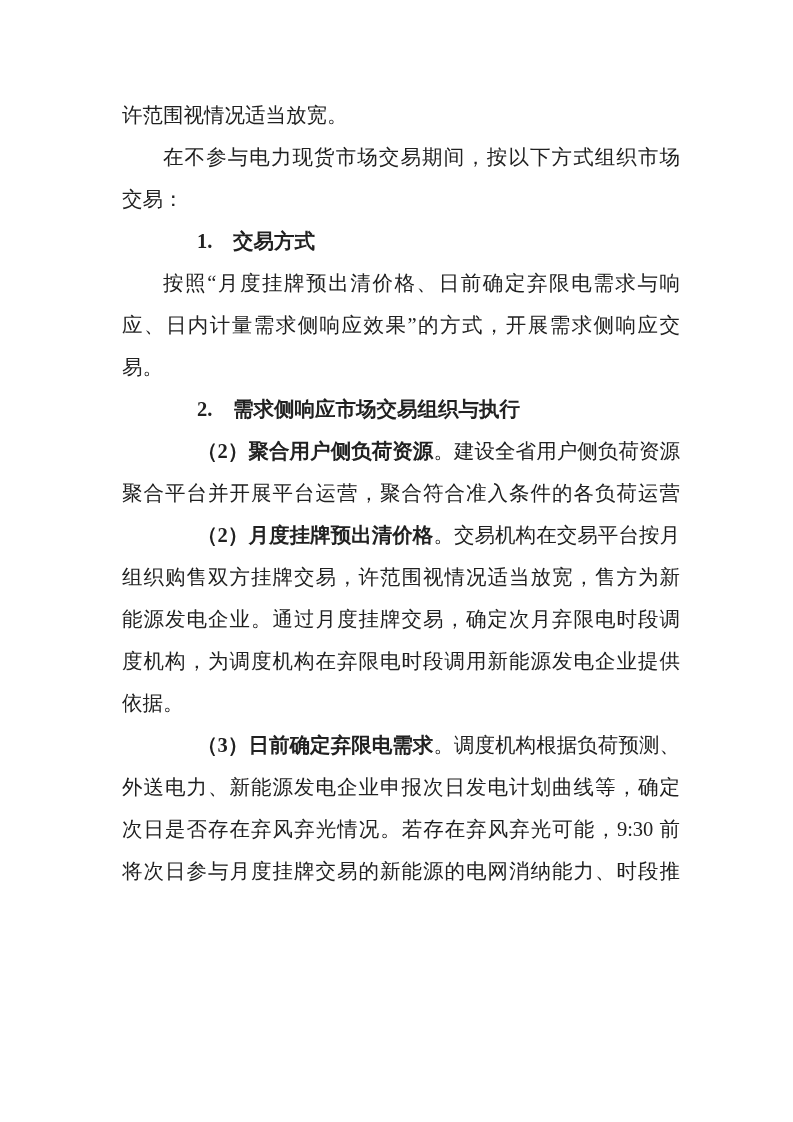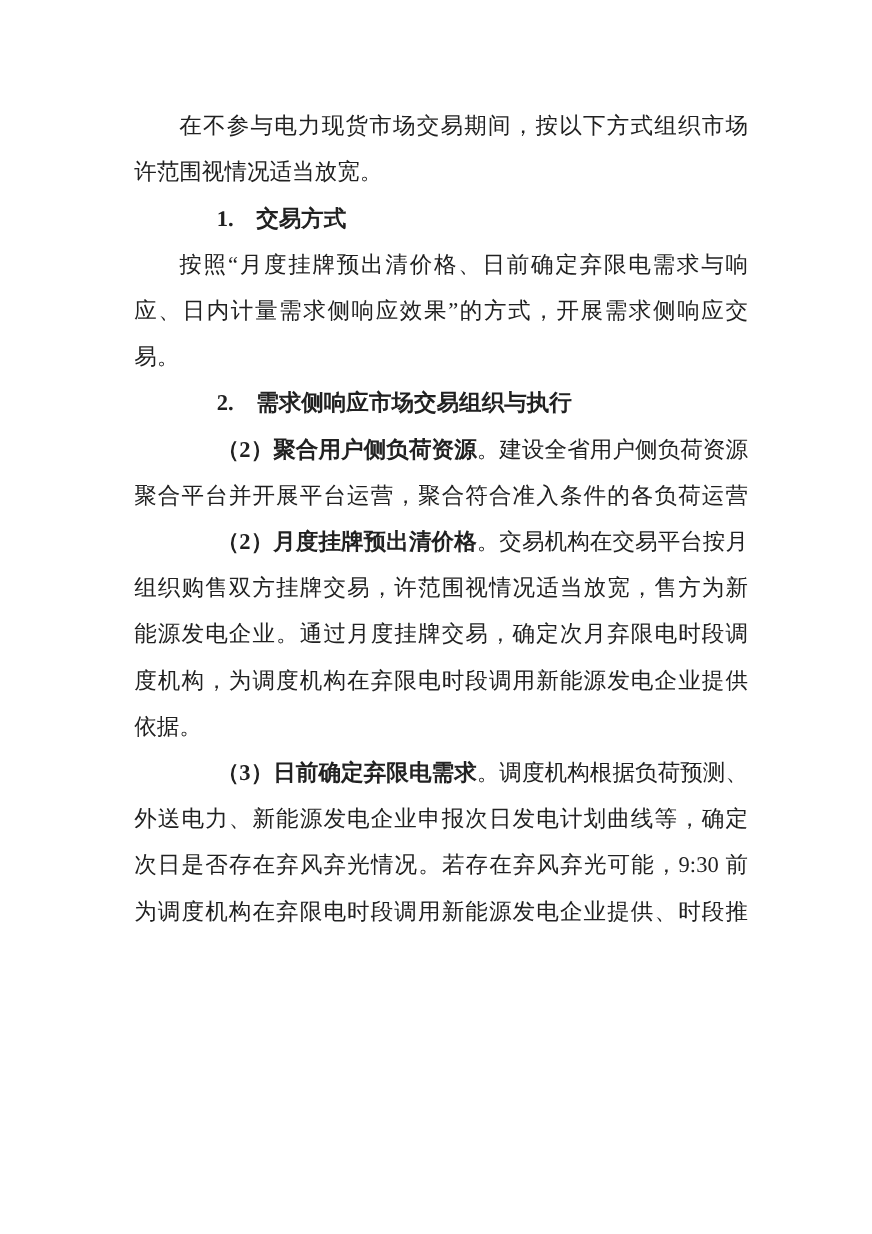--- a/index.html
+++ b/index.html
@@ -39,32 +39,33 @@
   .b {
     font-weight: bold;
     margin-left: 34px;
   }
 </style>
 </head>
 <body>
 
 <div class="page" style="background: rgb(255, 255, 255);">
   <div class="doc-body" style="color: rgb(33, 33, 33);">
+      <div class="line"><span>许范围视情况适当放宽。</span></div>
       <div class="line just" style="text-indent: 2em;"><span>在不参与电力现货市场交易期间，按以下方式组织市场</span></div>
-      <div class="line"><span>许范围视情况适当放宽。</span></div>
+      <div class="line"><span>交易：</span></div>
       <div class="line" style="text-indent: 2em;"><span class="b">1.　交易方式</span></div>
       <div class="line just" style="text-indent: 2em;"><span>按照“月度挂牌预出清价格、日前确定弃限电需求与响</span></div>
       <div class="line just"><span>应、日内计量需求侧响应效果”的方式，开展需求侧响应交</span></div>
       <div class="line"><span>易。</span></div>
       <div class="line" style="text-indent: 2em;"><span class="b">2.　需求侧响应市场交易组织与执行</span></div>
       <div class="line just" style="text-indent: 2em;"><span class="b">（2）聚合用户侧负荷资源</span><span>。建设全省用户侧负荷资源</span></div>
       <div class="line just"><span>聚合平台并开展平台运营，聚合符合准入条件的各负荷运营</span></div>
       <div class="line just" style="text-indent: 2em;"><span class="b">（2）月度挂牌预出清价格</span><span>。交易机构在交易平台按月</span></div>
       <div class="line just"><span>组织购售双方挂牌交易，许范围视情况适当放宽，售方为新</span></div>
       <div class="line just"><span>能源发电企业。通过月度挂牌交易，确定次月弃限电时段调</span></div>
       <div class="line just"><span>度机构，为调度机构在弃限电时段调用新能源发电企业提供</span></div>
       <div class="line"><span>依据。</span></div>
       <div class="line just" style="text-indent: 2em;"><span class="b">（3）日前确定弃限电需求</span><span>。调度机构根据负荷预测、</span></div>
       <div class="line just"><span>外送电力、新能源发电企业申报次日发电计划曲线等，确定</span></div>
       <div class="line just"><span>次日是否存在弃风弃光情况。若存在弃风弃光可能，9:30 前</span></div>
-      <div class="line just"><span>为调度机构在弃限电时段调用新能源发电企业提供、时段推</span></div>
+      <div class="line just"><span>将次日参与月度挂牌交易的新能源的电网消纳能力、时段推</span></div>
     </div>
 </div>
 
 </body></html>

